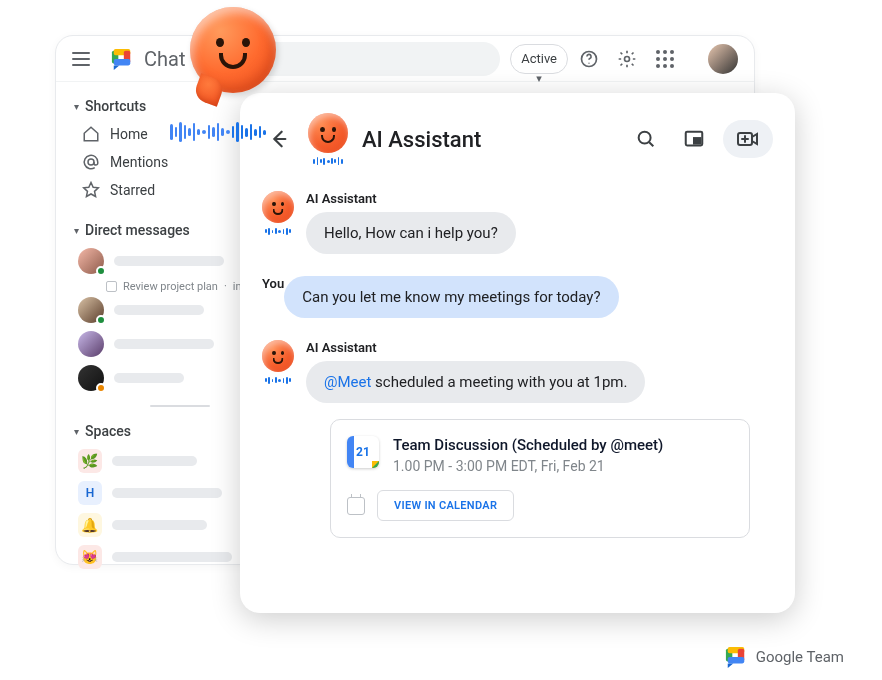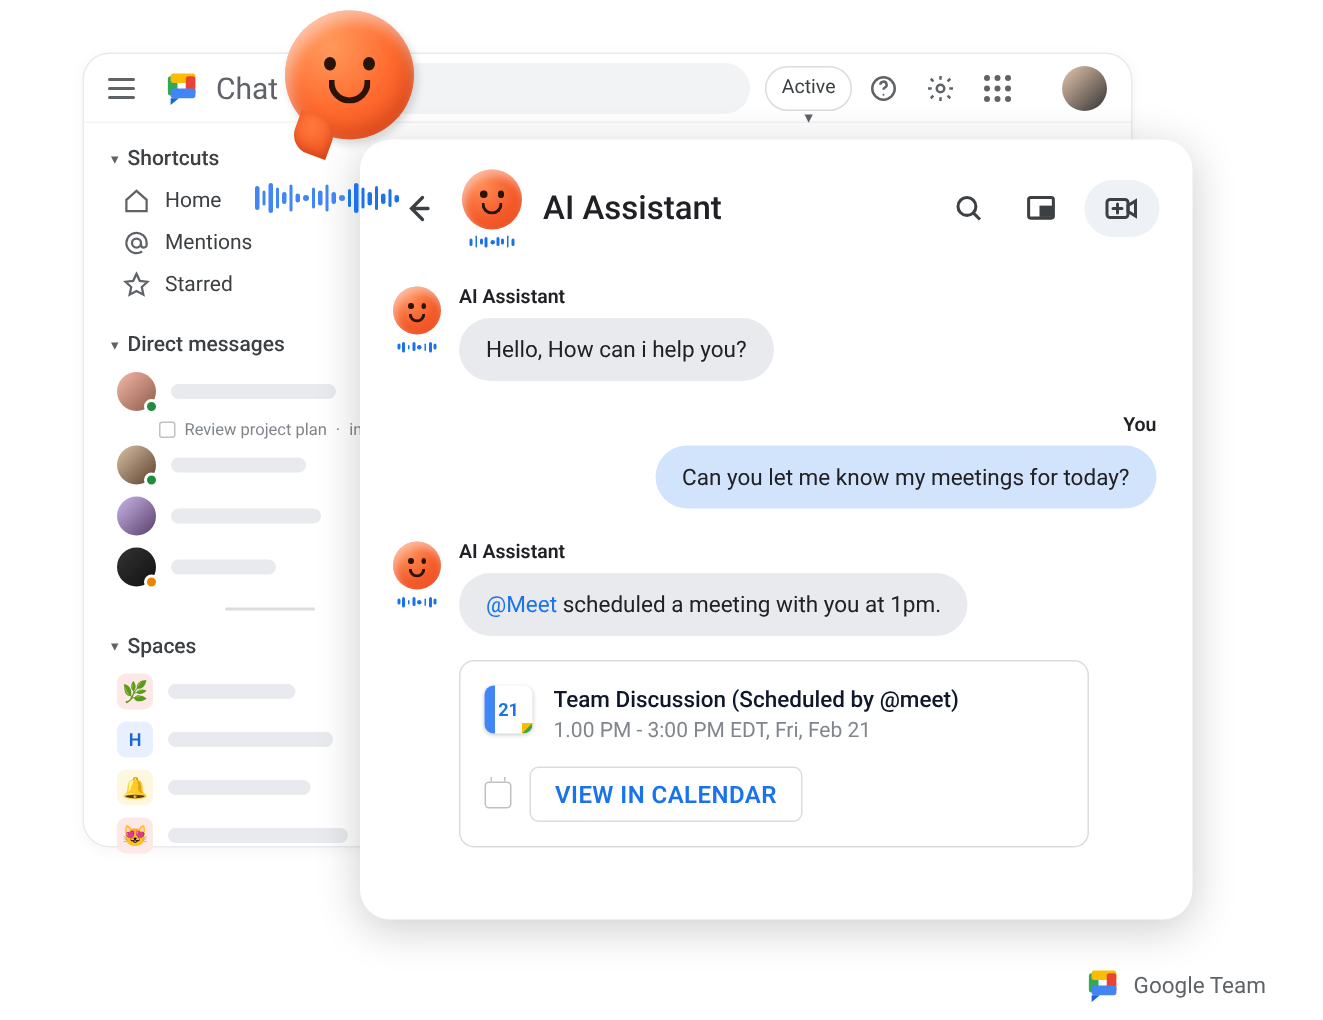--- a/index.html
+++ b/index.html
@@ -53,36 +53,36 @@
 .thread{margin-top:26px;}
 .msg-row{display:flex;gap:12px;margin-bottom:22px;}
 .msg-row .bot-wrap .bot-av{width:32px;height:32px;}
 .msg-row .bot-wrap .bot-av .eye{top:11px;width:3.5px;height:4px;}
 .msg-row .bot-wrap .bot-av .eye.l{left:10px;}.msg-row .bot-wrap .bot-av .eye.r{right:10px;}
 .msg-row .bot-wrap .bot-av .smile{top:18px;width:11px;height:6px;border-width:2px;}
 .msg-body{flex:1;}
 .sender{font-size:13px;font-weight:600;color:#202124;margin-bottom:6px;}
 .bubble{display:inline-block;padding:12px 18px;border-radius:22px;font-size:15px;color:#202124;}
 .bubble.gray{background:#e8eaed;}
-.user-row{display:flex;flex-direction:column;align-items:flex-end;margin-bottom:22px;padding-right:2px;}
+.user-row{display:flex;flex-direction:row;align-items:flex-start;margin-bottom:22px;padding-right:2px;}
 .user-row .sender{text-align:right;}
 .bubble.blue{background:#d2e3fc;}
 .mention{color:#1a73e8;font-weight:400;}
 
-.card{margin-top:16px;border:1px solid #dadce0;border-radius:10px;padding:16px;width:420px;}
+.card{margin-top:16px;border:1px solid #dadce0;border-radius:10px;padding:16px;width:420px;margin-left:24px;}
 .card-top{display:flex;gap:14px;}
 .cal-ico{width:32px;height:32px;background:#fff;border-radius:6px;box-shadow:0 1px 3px rgba(0,0,0,0.2);display:flex;align-items:center;justify-content:center;font-size:12px;font-weight:700;color:#1a73e8;position:relative;}
 .cal-ico::before{content:'';position:absolute;left:0;top:0;width:7px;height:100%;background:#4285f4;border-radius:6px 0 0 6px;}
 .cal-ico::after{content:'';position:absolute;right:0;bottom:0;border-right:7px solid #34a853;border-top:7px solid #fbbc04;border-radius:0 0 6px 0;}
 .card-title{font-size:15px;font-weight:500;color:#0f172a;}
 .card-sub{font-size:14px;color:#80868b;margin-top:4px;}
 .card-act{display:flex;align-items:center;gap:12px;margin-top:16px;}
 .card-act .mini-cal{width:18px;height:18px;border:1.8px solid #bdc1c6;border-radius:3px;position:relative;}
 .card-act .mini-cal::before{content:'';position:absolute;left:3px;right:3px;top:-4px;height:3px;border-left:1.8px solid #bdc1c6;border-right:1.8px solid #bdc1c6;}
-.view-btn{border:1px solid #dadce0;background:#fff;color:#1a73e8;font-weight:600;font-size:16px;letter-spacing:0.3px;padding:8px 16px;border-radius:6px;cursor:pointer;}
+.view-btn{border:1px solid #dadce0;background:#fff;color:#1a73e8;font-weight:600;font-size:11px;letter-spacing:0.3px;padding:8px 16px;border-radius:6px;cursor:pointer;}
 
 .big-bot{position:absolute;left:190px;top:7px;width:92px;height:92px;z-index:30;}
 .speech{width:86px;height:86px;border-radius:50%;background:radial-gradient(circle at 35% 28%,#ff9a5c,#ff6b2f 50%,#ef4e1d);position:relative;box-shadow:inset 3px 6px 10px rgba(255,255,255,0.55),inset -4px -6px 12px rgba(160,40,10,0.35),2px 3px 6px rgba(0,0,0,0.15);}
 .speech .eye{position:absolute;width:8px;height:9px;background:#2a1408;border-radius:50%;top:31px;}
 .speech .eye.l{left:26px;}.speech .eye.r{right:26px;}
 .speech .smile{position:absolute;left:50%;top:46px;width:28px;height:16px;border:4px solid #2a1408;border-top:none;border-radius:0 0 28px 28px;transform:translateX(-50%);}
 .speech .tail{position:absolute;left:6px;bottom:-10px;width:26px;height:26px;background:radial-gradient(circle at 40% 30%,#ff7a3c,#ef4e1d);border-radius:0 50% 0 50%;transform:rotate(20deg);box-shadow:inset -2px -3px 5px rgba(160,40,10,0.3);}
 .sound-wave{position:absolute;left:170px;top:122px;display:flex;align-items:center;gap:2px;z-index:29;}
 .sound-wave span{width:2.5px;border-radius:2px;}
 

